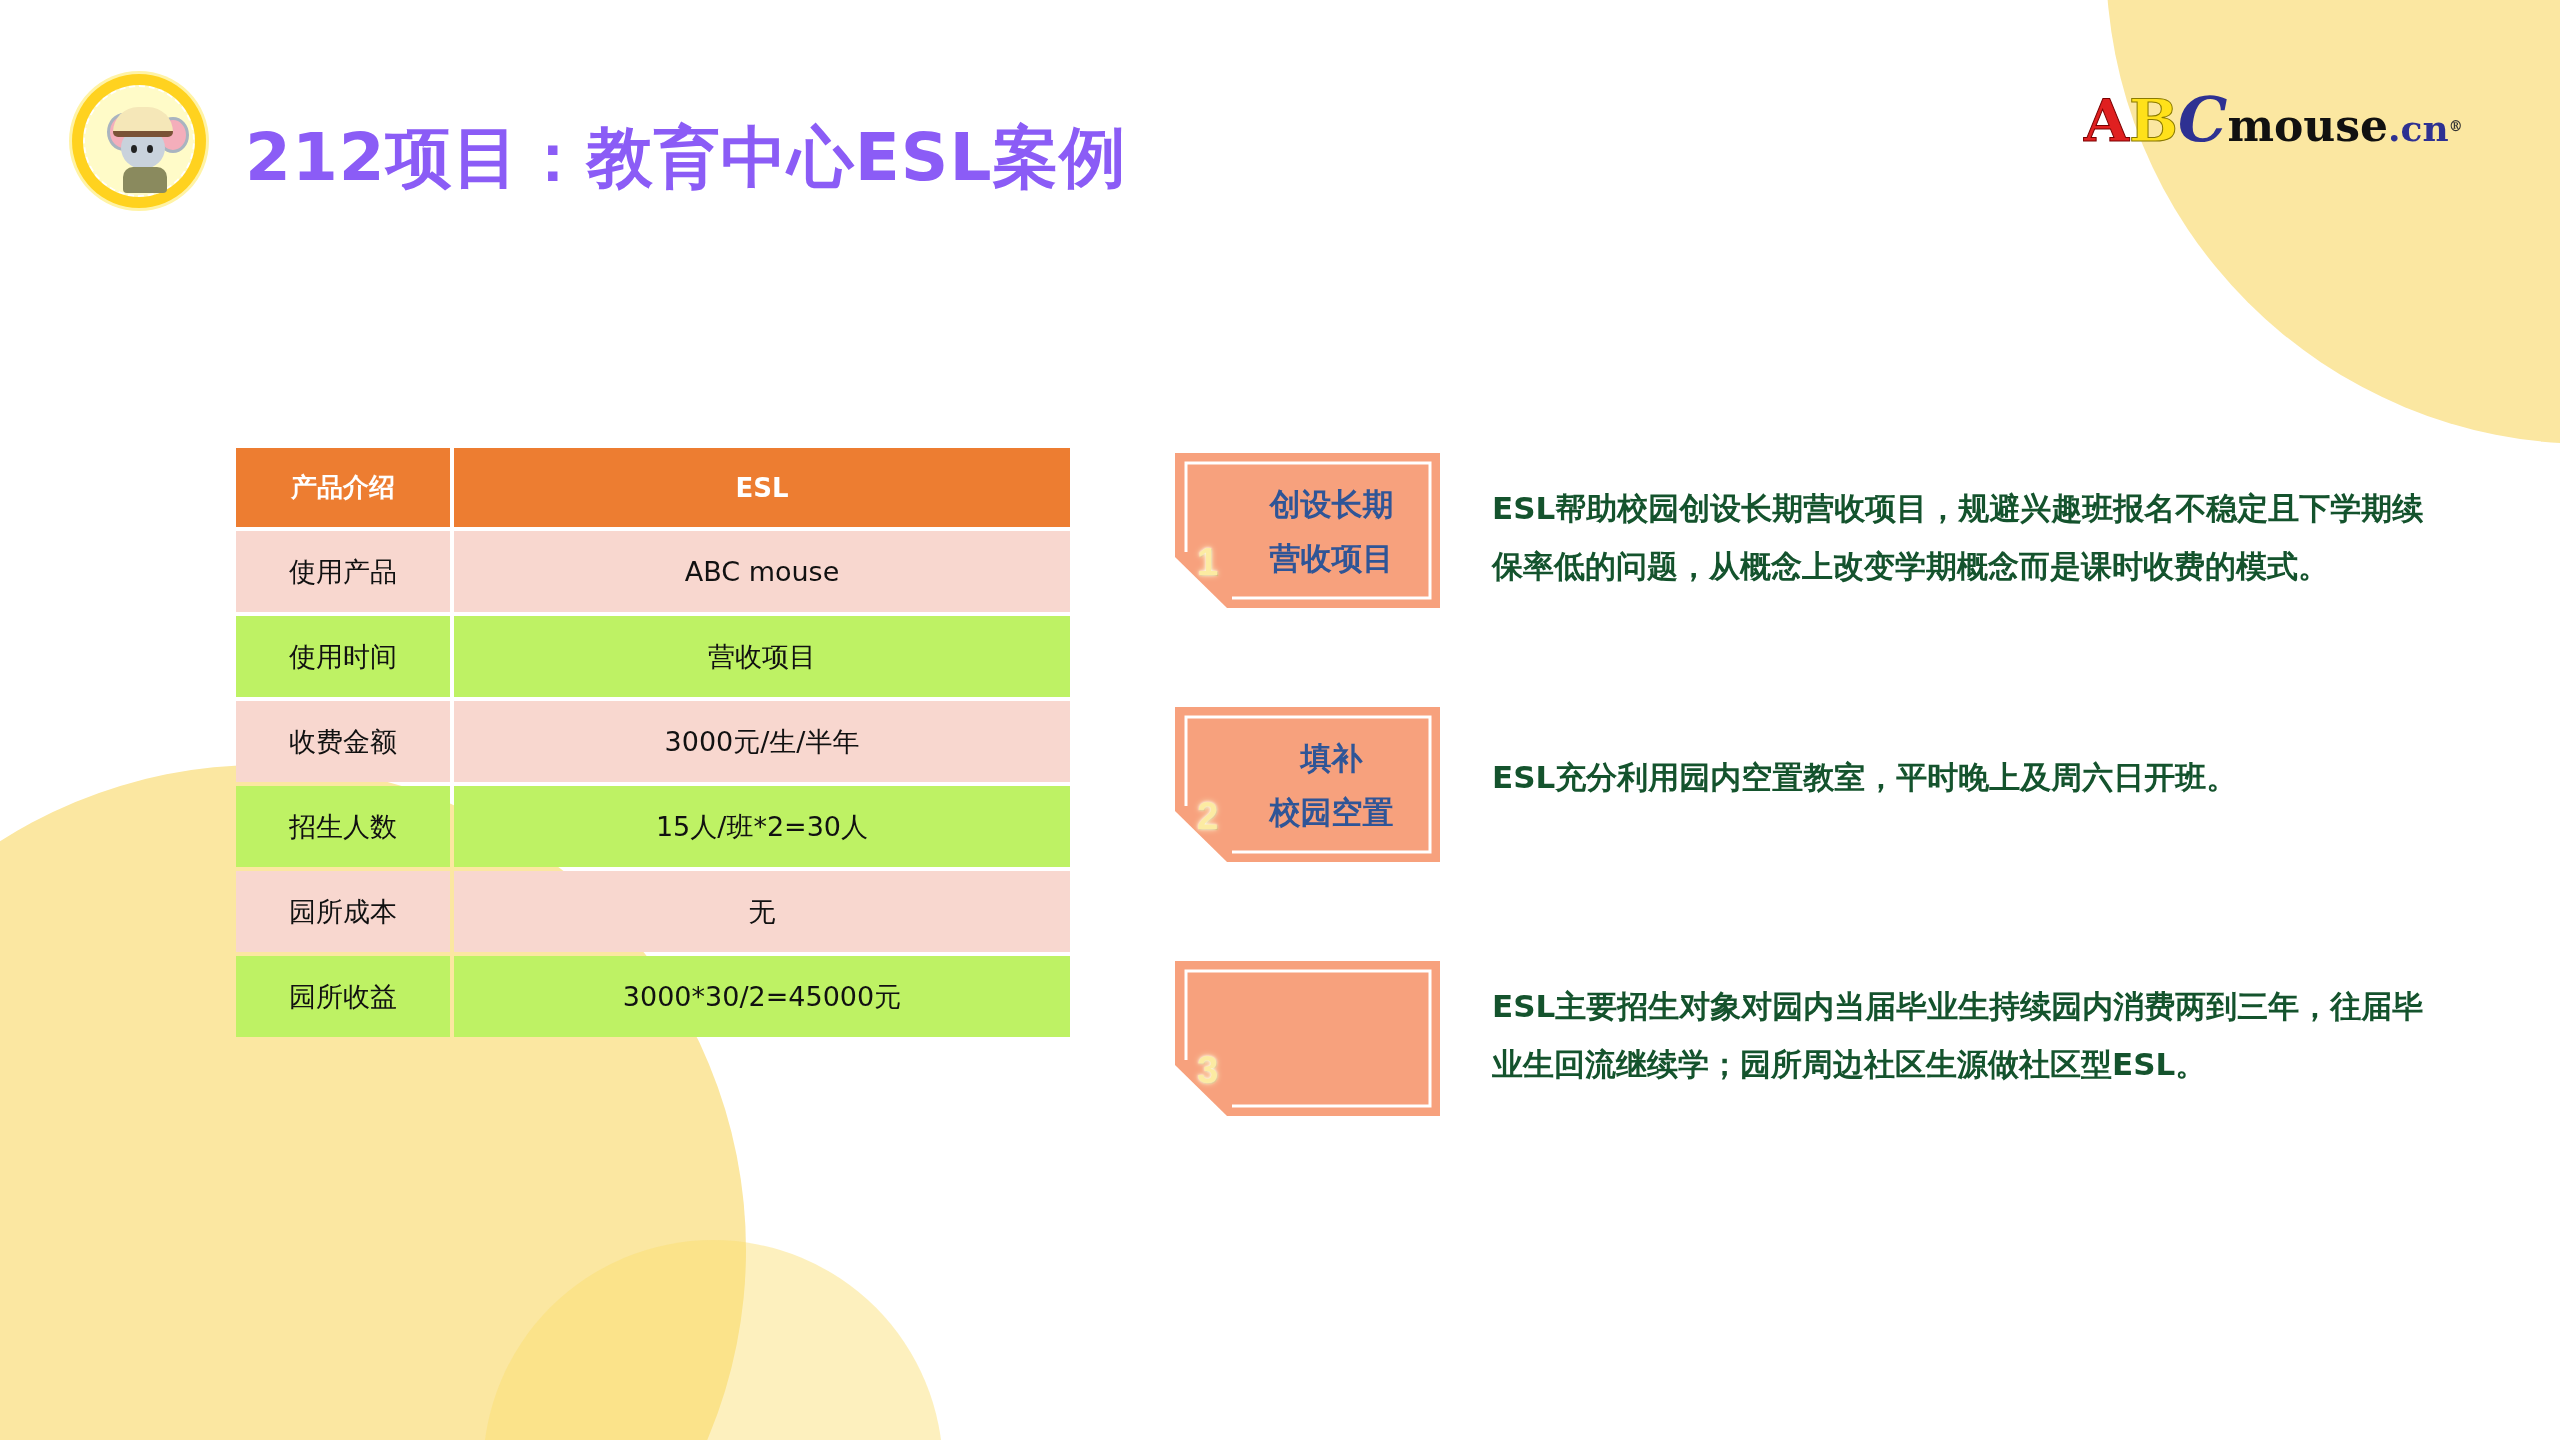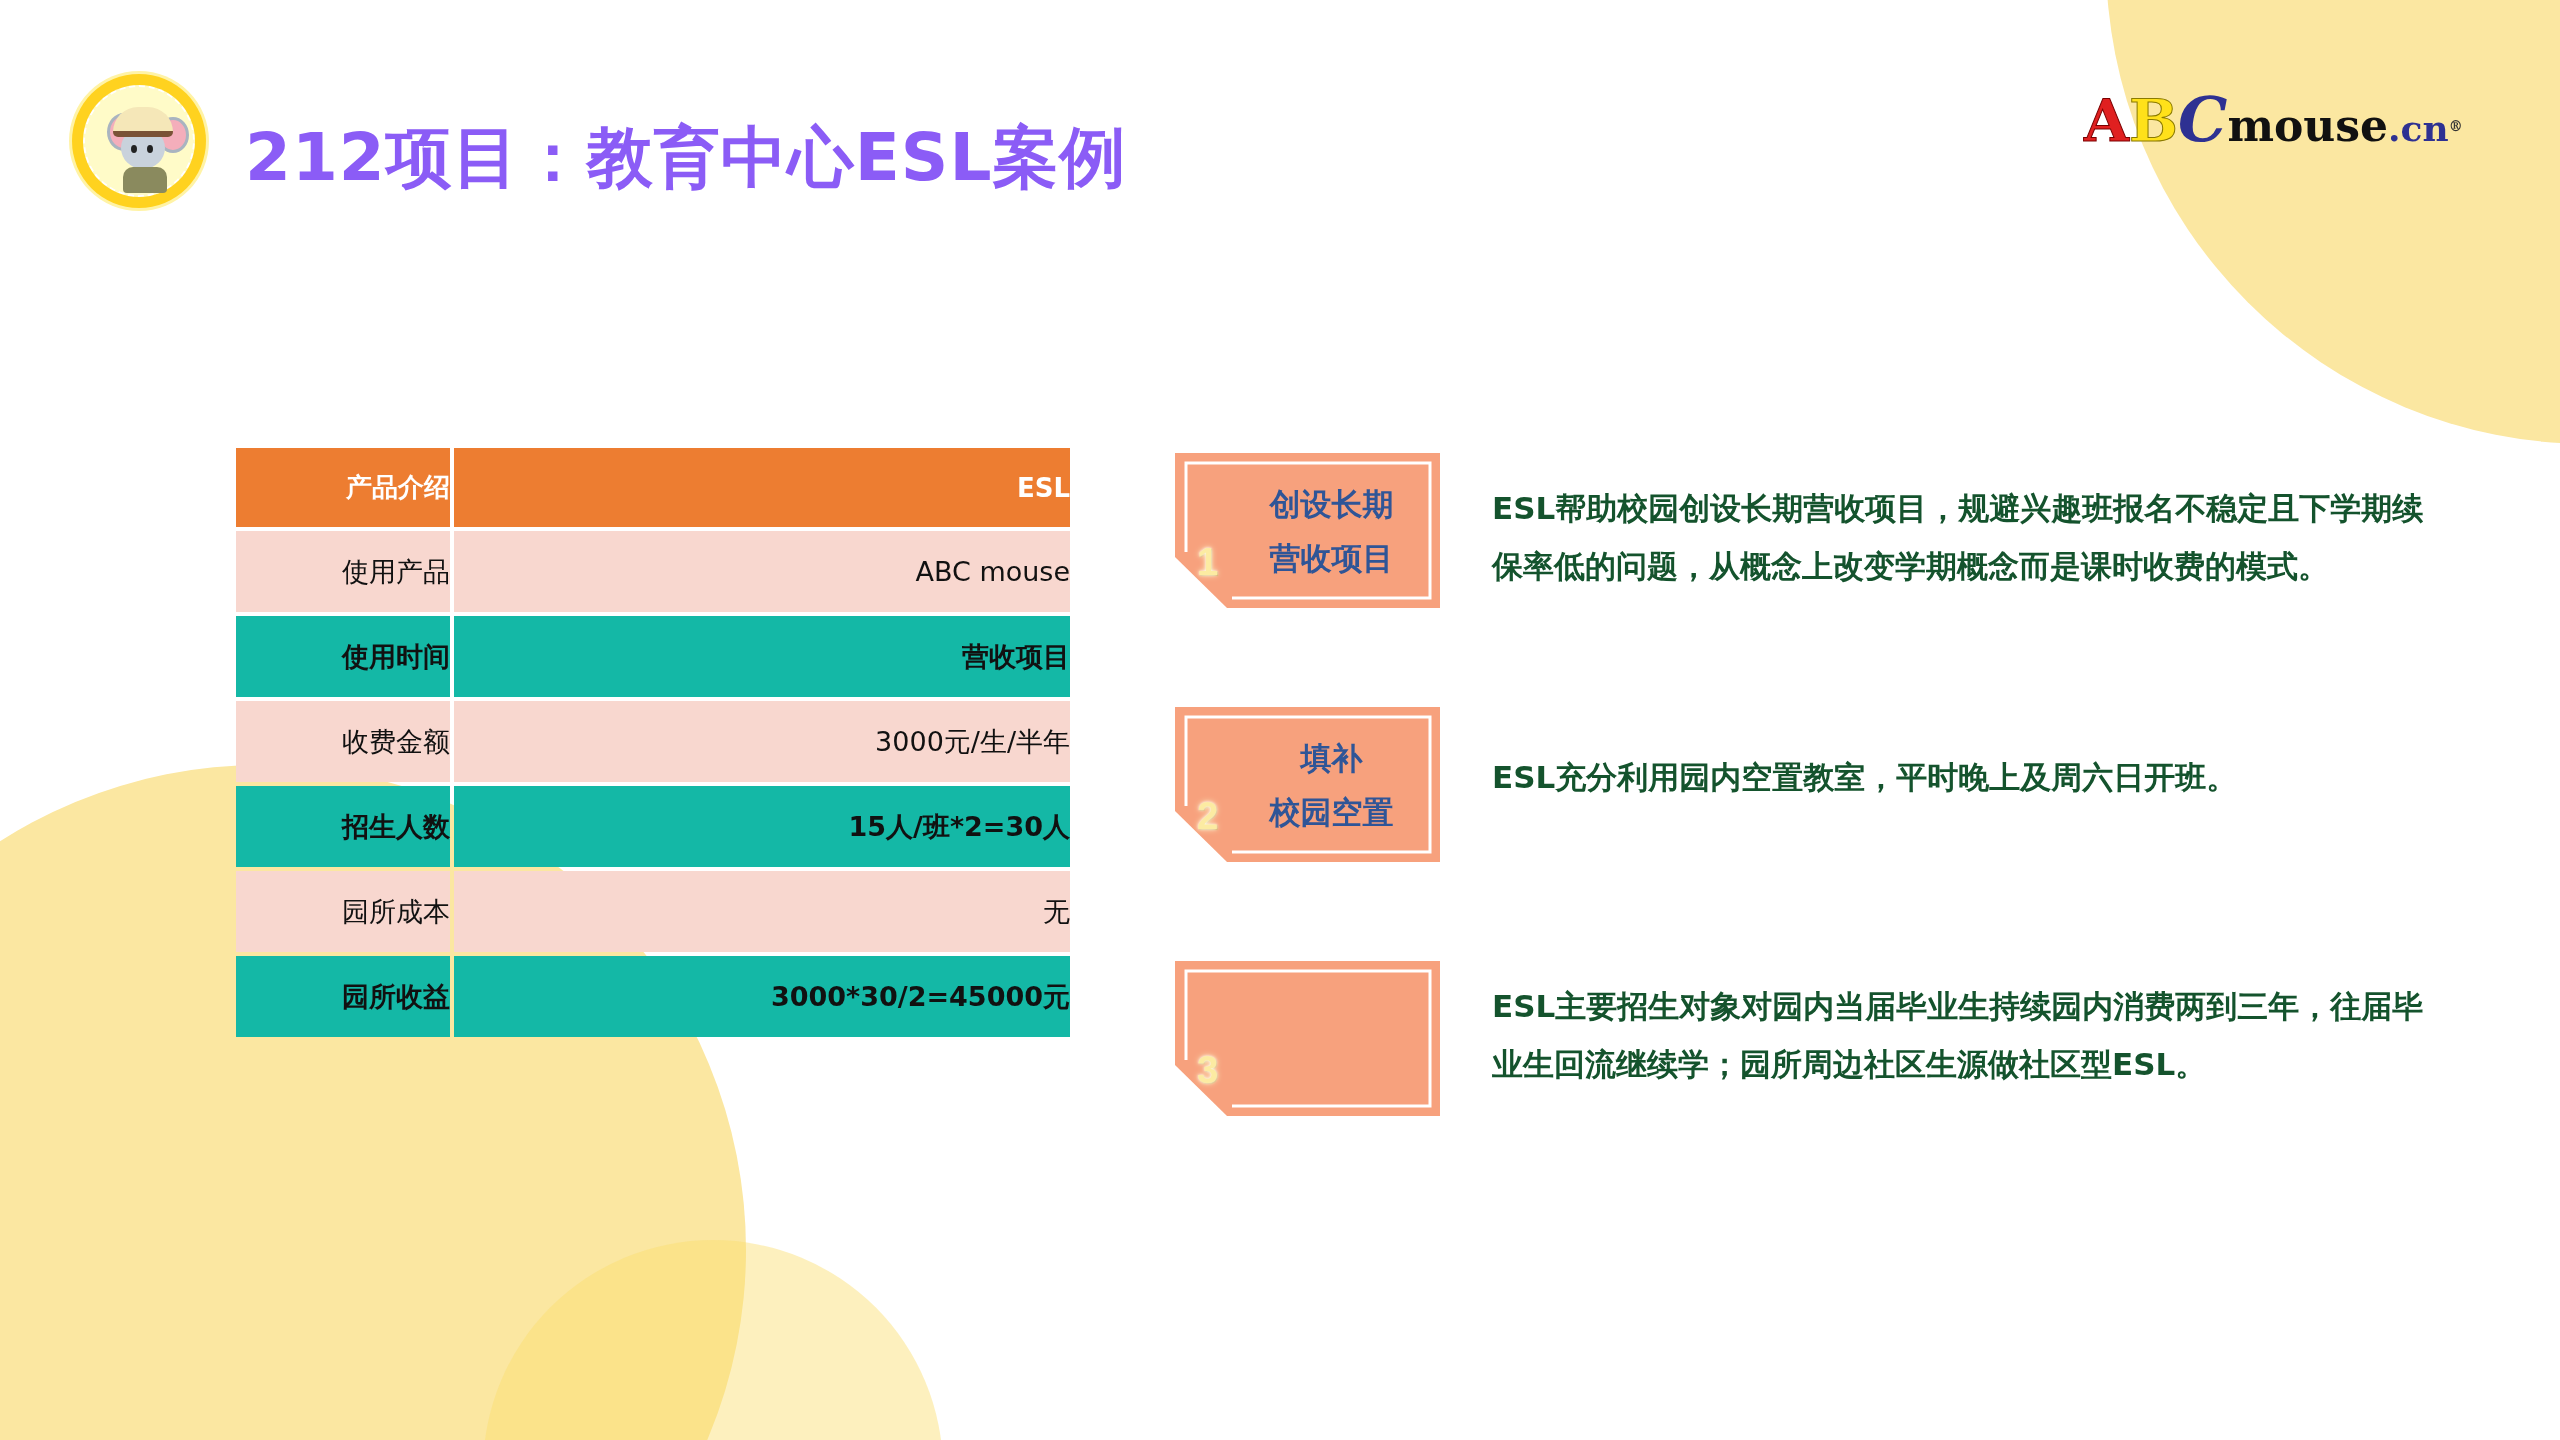--- a/index.html
+++ b/index.html
@@ -45,27 +45,27 @@
   .brand-logo .l-mouse { color:#111111; font-size:44px; }
   .brand-logo .l-cn { color:#2E3192; font-size:36px; }
   .brand-logo .l-reg { color:#333; font-size:14px; vertical-align:top; position:relative; top:6px; }
 
   
   .info-table {
     position:absolute; left:236px; top:448px; width:842px;
     border-collapse:separate; border-spacing:4px 4px; margin:-4px;
   }
   .info-table td, .info-table th {
-    height:81px; text-align:right; vertical-align:middle; padding:0;
+    height:81px; text-align:center; vertical-align:middle; padding:0;
     font-size:27px; color:#111;
   }
   .info-table th { background:#ED7D31; color:#ffffff; font-weight:bold; font-size:26px; height:79px; }
   .info-table td.c1 { width:214px; }
   .info-table tr.odd td { background:#F8D7CF; }
-  .info-table tr.even td { background:#14b8a6;font-weight:bold; }
+  .info-table tr.even td { background:#bef264; }
 
   
   .card {
     position:absolute; left:1175px; width:265px; height:155px;
   }
   .card-bg {
     position:absolute; inset:0; background:#F7A17D;
     clip-path:polygon(0 0, 100% 0, 100% 100%, 52px 100%, 0 104px);
   }
   .card-frame {

